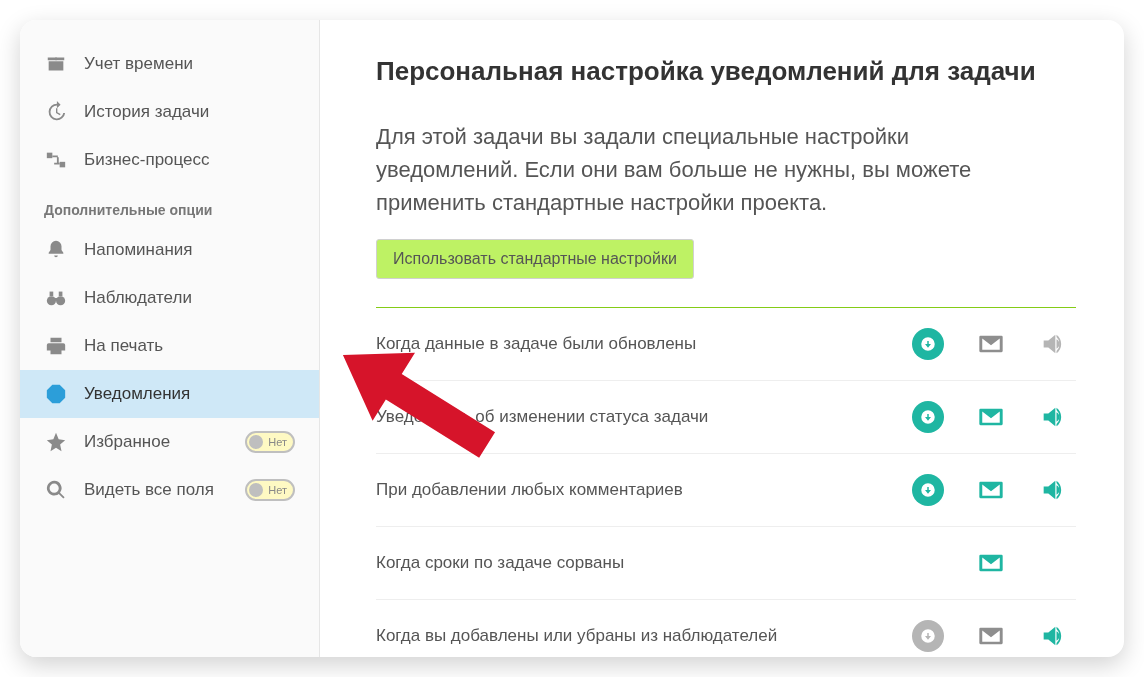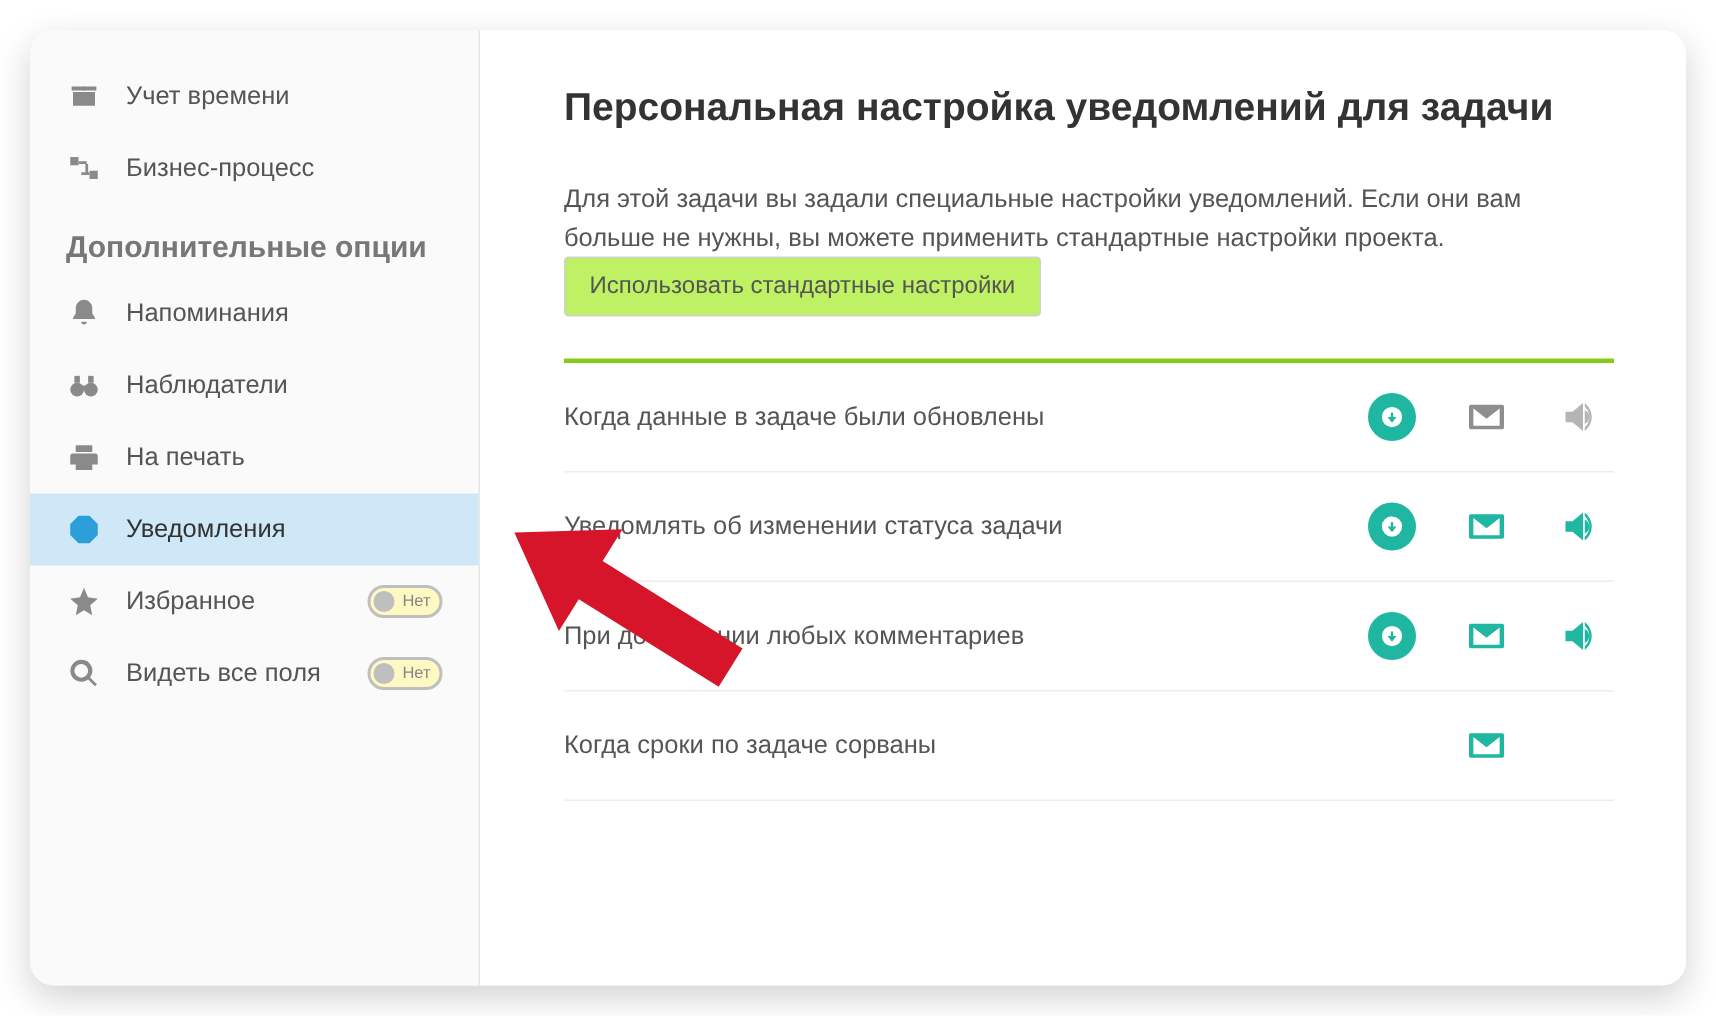--- a/index.html
+++ b/index.html
@@ -46,21 +46,21 @@
     height: 24px;
     display: flex;
     align-items: center;
     justify-content: center;
     flex-shrink: 0;
   }
   .side-icon svg { width: 22px; height: 22px; fill: #8a8a8a; }
   .side-item.active .side-icon svg { fill: #2c9ed9; }
   .section-header {
     padding: 18px 24px 8px 24px;
-    font-size: 20px;
+    font-size: 14px;
     color: #777;
     font-weight: 600;
   }
   .toggle {
     margin-left: auto;
     width: 50px;
     height: 22px;
     border-radius: 11px;
     border: 2px solid #bfbfbf;
     background: #fef9c3;
@@ -88,43 +88,44 @@
     overflow-y: auto;
     position: relative;
   }
   .main h1 {
     font-size: 26px;
     font-weight: 700;
     color: #333;
     margin-bottom: 33px;
   }
   .desc {
-    font-size: 17px;
+    font-size: 22px;
     color: #555;
     line-height: 1.5;
+    margin-bottom: 20px;
     max-width: 680px;
   }
   .std-btn {
     display: inline-block;
     padding: 10px 16px;
     border: 1px solid #d0d0d0;
     background: #bef264;
     color: #555;
     font-size: 16px;
     border-radius: 3px;
     cursor: pointer;
   }
   .rows { margin-top: 28px; }
   .row {
     display: flex;
     align-items: center;
     padding: 20px 0;
     border-bottom: 1px solid #eee;
   }
-  .row:first-child { border-top: 3px solid #84cc16; }
+  .row:first-child { border-top: 1px solid #84cc16; }
   .row-label {
     flex: 1;
     font-size: 17px;
     color: #555;
   }
   .row-icons {
     display: flex;
     gap: 32px;
     align-items: center;
     padding-right: 8px;
@@ -169,20 +170,28 @@
     <div class="side-item">
       <span class="side-icon">
         <svg viewBox="0 0 24 24">
             <path d="M3 5h18v3H3zM4 9h16v10H4zM11 11h2v6h-2z"></path>
             <circle cx="12" cy="6.5" r="1.5"></circle>
           </svg>
       </span>
       <span>Учет времени</span>
     </div>
 
+    <div class="side-item">
+      <span class="side-icon">
+        <svg viewBox="0 0 24 24">
+            <path d="M13 3a9 9 0 1 0 8.94 10H19.9A7 7 0 1 1 13 5v3l4-4-4-4v3zM12 8h1.5v4.2l3.5 2-0.75 1.3L12 13z"></path>
+          </svg>
+      </span>
+      <span>История задачи</span>
+    </div>
 
     <div class="side-item">
       <span class="side-icon">
         <svg viewBox="0 0 24 24">
             <rect x="2" y="4" width="6" height="6"></rect>
             <rect x="16" y="14" width="6" height="6"></rect>
             <path d="M8 7h6v2H8zM10 15h6v2h-6zM13 9v6h2V9z"></path>
           </svg>
       </span>
       <span>Бизнес-процесс</span>
@@ -335,20 +344,40 @@
                 <path d="M3 5h18a1 1 0 0 1 1 1v12a1 1 0 0 1-1 1H3a1 1 0 0 1-1-1V6a1 1 0 0 1 1-1zm1.5 2.2V17h15V7.2L12 13 4.5 7.2zM5.8 7h12.4L12 11.4 5.8 7z"></path>
               </svg>
             </div>
             <div class="nicon sound off hidden">
               <svg viewBox="0 0 24 24">
                 <path d="M4 9v6h4l6 5V4L8 9H4zm13.5 3a4.5 4.5 0 0 0-2.5-4v8a4.5 4.5 0 0 0 2.5-4zm-2.5-8v2.1a8 8 0 0 1 0 11.8V20a10 10 0 0 0 0-16z"></path>
               </svg>
             </div>
           </div>
         </div>
+        <div class="row">
+          <div class="row-label">Когда вы добавлены или убраны из наблюдателей</div>
+          <div class="row-icons">
+            <div class="nicon round off">
+              <svg viewBox="0 0 24 24">
+                <path d="M12 3a9 9 0 1 0 0 18 9 9 0 0 0 0-18zm-1 5h2v4h3l-4 5-4-5h3z"></path>
+              </svg>
+            </div>
+            <div class="nicon mail off">
+              <svg viewBox="0 0 24 24">
+                <path d="M3 5h18a1 1 0 0 1 1 1v12a1 1 0 0 1-1 1H3a1 1 0 0 1-1-1V6a1 1 0 0 1 1-1zm1.5 2.2V17h15V7.2L12 13 4.5 7.2zM5.8 7h12.4L12 11.4 5.8 7z"></path>
+              </svg>
+            </div>
+            <div class="nicon sound">
+              <svg viewBox="0 0 24 24">
+                <path d="M4 9v6h4l6 5V4L8 9H4zm13.5 3a4.5 4.5 0 0 0-2.5-4v8a4.5 4.5 0 0 0 2.5-4zm-2.5-8v2.1a8 8 0 0 1 0 11.8V20a10 10 0 0 0 0-16z"></path>
+              </svg>
+            </div>
+          </div>
+        </div>
       </div>
   </div>
 
   <svg class="arrow-overlay" width="210" height="180" viewBox="0 0 210 180">
     <g transform="rotate(32 105 90)">
       <polygon points="20,90 80,50 80,75 190,75 190,105 80,105 80,130" fill="#d6142a"></polygon>
     </g>
   </svg>
 
 </div>

